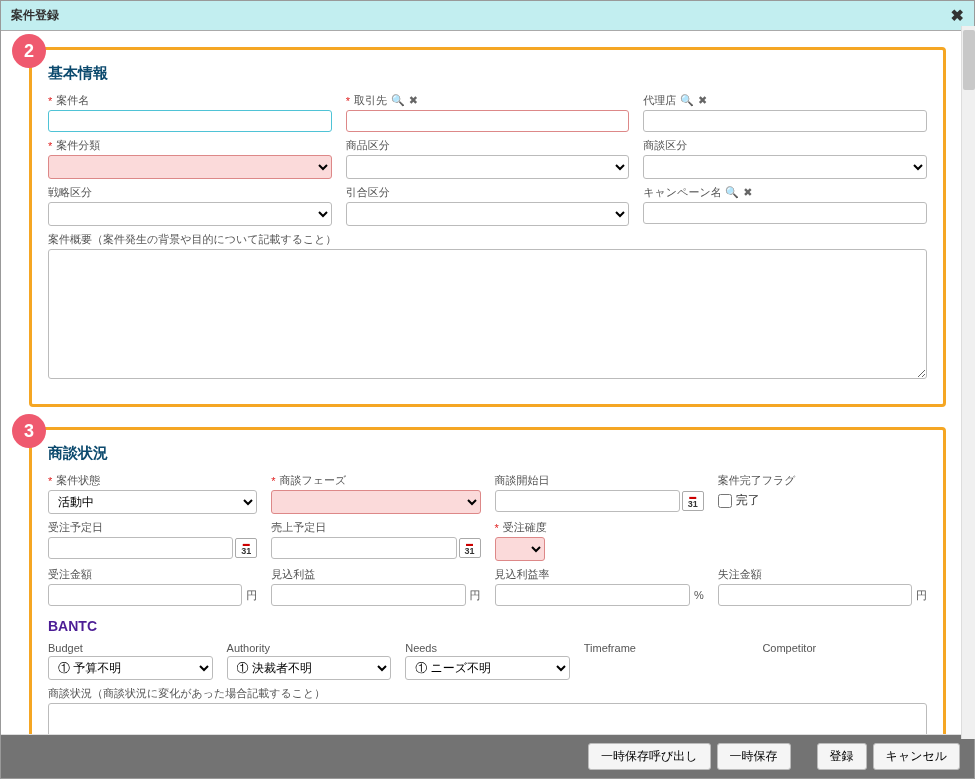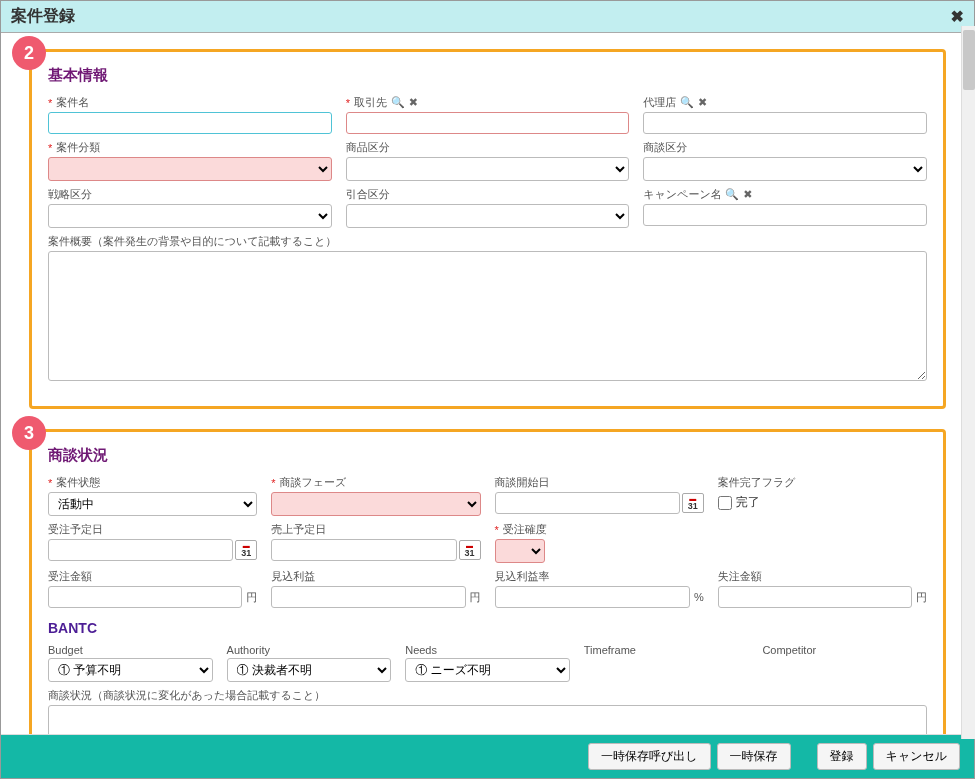--- a/index.html
+++ b/index.html
@@ -1,26 +1,26 @@
 <!DOCTYPE html>
 <html><head>
 <meta charset="utf-8">
 <style>
 * { box-sizing: border-box; margin: 0; padding: 0; }
 body { font-family: "Meiryo", "Hiragino Sans", sans-serif; font-size: 12px; background: #fff; color: #333; width: 975px; height: 779px; overflow: hidden; position: relative; }
 .modal { border: 1px solid #999; width: 975px; height: 779px; display: flex; flex-direction: column; }
 .modal-header { background: #c2eef0; padding: 5px 10px; display: flex; justify-content: space-between; align-items: center; border-bottom: 1px solid #aaa; }
-.modal-title { font-size: 16px; font-weight: bold; }
+.modal-title { font-size: 12px; font-weight: bold; }
 .close-x { font-size: 16px; font-weight: bold; cursor: pointer; }
 .modal-body { flex: 1; padding: 16px 28px 10px 28px; overflow-y: auto; position: relative; }
 .scrollbar { position: absolute; right: 0; top: 26px; bottom: 40px; width: 14px; background: #f0f0f0; border-left: 1px solid #ddd; }
 .scrollbar-thumb { width: 12px; margin-left: 1px; background: #c8c8c8; border-radius: 2px; height: 60px; margin-top: 4px; }
 .section-box { border: 3px solid #f5a623; border-radius: 4px; padding: 14px 16px 16px 16px; margin-bottom: 20px; position: relative; }
 .step-badge { position: absolute; left: -20px; top: -16px; width: 34px; height: 34px; border-radius: 50%; background: #ef5a6f; color: #fff; font-size: 18px; font-weight: bold; display: flex; align-items: center; justify-content: center; }
-.section-title { color: #701a75; font-size: 15px; font-weight: bold; margin-bottom: 10px; }
+.section-title { color: #0c4a6e; font-size: 15px; font-weight: bold; margin-bottom: 10px; }
 .row { display: flex; gap: 14px; margin-bottom: 6px; }
 .col-3 { flex: 1; }
 .col-4 { flex: 1; }
 .col-5 { flex: 1; }
 .field-label { font-size: 11px; color: #555; margin-bottom: 2px; display: flex; align-items: center; gap: 4px; }
 .required { color: #e02020; }
 input[type="text"], select, textarea { width: 100%; border: 1px solid #bbb; border-radius: 3px; padding: 3px 5px; font-size: 12px; background: #fff; }
 select { height: 24px; }
 .input-highlight-blue { border: 1px solid #4fc3d6 !important; background: #f0fcff; }
 .input-highlight-red { background: #fbdada; border: 1px solid #d88 !important; }
@@ -32,21 +32,21 @@
 .cal-icon { width: 22px; font-size: 8px; line-height: 1; text-align: center; border: 1px solid #aaa; border-radius: 2px; padding: 1px 0; background: #fff; cursor: pointer; }
 .cal-icon .red { color: #c00; font-size: 7px; display: block; }
 .cal-icon .num { color: #333; font-size: 9px; display: block; font-weight: bold; }
 .unit-wrap { display: flex; align-items: center; gap: 4px; }
 .unit-wrap input { flex: 1; }
 .unit { font-size: 11px; color: #555; }
 .readonly-field { background: #eee; }
 .checkbox-row { display: flex; align-items: center; gap: 4px; padding-top: 2px; }
 .checkbox-row input { width: 14px; height: 14px; }
 .small-select { width: 50px !important; }
-.modal-footer { padding: 8px 14px; display: flex; justify-content: flex-end; gap: 6px; border-top: 1px solid #ddd; background: #14b8a6; }
+.modal-footer { padding: 8px 14px; display: flex; justify-content: flex-end; gap: 6px; border-top: 1px solid #ddd; background: #737373; }
 .btn { background: #f5f5f5; border: 1px solid #bbb; border-radius: 3px; padding: 4px 12px; font-size: 12px; cursor: pointer; }
 .btn-group-gap { margin-right: 20px; }
 .sub-title { color: #4c1d95; font-size: 14px; font-weight: bold; margin: 12px 0 8px 0; }
 </style>
 </head>
 <body>
 
 <div class="modal">
   <div class="modal-header">
     <span class="modal-title">案件登録</span>

